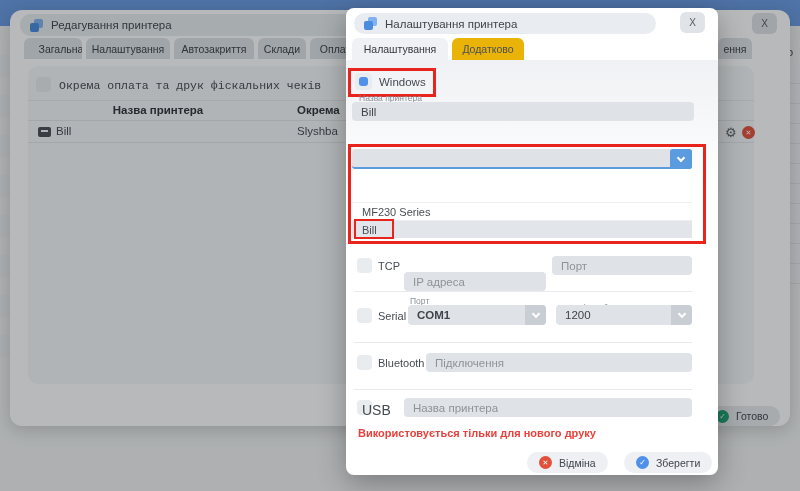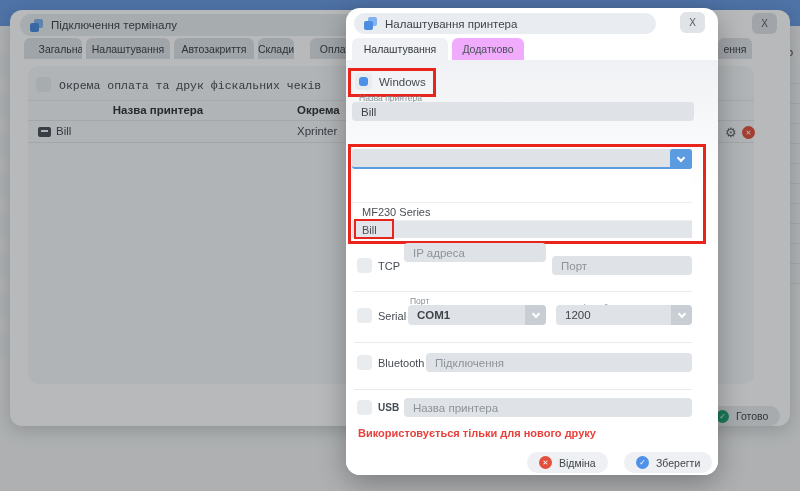--- a/index.html
+++ b/index.html
@@ -52,27 +52,27 @@
   .gear { font-size:13px; color:#5f6569; line-height:1; }
   .btn-pill { background:#e9ebee; border:none; border-radius:11px; display:flex;
     align-items:center; gap:7px; padding:0 12px; font-size:10.5px; color:#3f454b;
     cursor:pointer; font-family:"Liberation Sans",sans-serif; }
 
   
   .overlay { left:0; top:0; width:800px; height:491px; background:rgba(18,22,28,0.30); }
 
   
   .modal { left:346px; top:8px; width:372px; height:467px; background:#ffffff;
-    border-radius:14px; box-shadow:0 8px 28px rgba(0,0,0,0.30); }
+    border-radius:8px; box-shadow:0 8px 28px rgba(0,0,0,0.30); }
   .modal .content { left:0; top:52px; width:372px; height:415px;
     background:linear-gradient(#eff1f4, #ffffff 130px); border-radius:0 0 14px 14px; }
   .mtab { border-radius:6px 6px 0 0; font-size:10.5px; height:22px; display:flex;
     align-items:center; justify-content:center; cursor:pointer; }
   .mtab.active { background:#eff1f4; color:#33383e; }
-  .mtab.idle { background:#f0abfc; color:#4a5056;text-align:right; }
+  .mtab.idle { background:#eab308; color:#4a5056;text-align:right; }
   .field { background:#dfe3e7; border:none; border-radius:4px; font-size:11.5px;
     color:#3f454b; padding:0 9px; font-family:"Liberation Sans",sans-serif; }
   .field::placeholder { color:#8d939a; opacity:1; }
   .minilbl { font-size:8.5px; color:#8a9198; white-space:nowrap; }
   .annot { border:3px solid #e8241d; }
   .selbtn { background:#5b9be0; border-radius:3px; display:flex; align-items:center;
     justify-content:center; cursor:pointer; }
   .chev { width:6px; height:6px; border-right:2px solid #fff; border-bottom:2px solid #fff;
     transform:rotate(45deg); margin-top:-3px; }
   .opt { font-size:11px; color:#4a4f55; padding:0 10px; display:flex; align-items:center;
@@ -112,46 +112,46 @@
   <div class="abs irow" style="top:224px;"><span>i</span></div>
   <div class="abs irow" style="top:244px;"><span>i</span></div>
   <div class="abs irow" style="top:264px;"><span>i</span></div>
 
   <div class="abs dialog">
     <div class="abs pill" style="left:10px;top:4px;width:352px;height:22px;">
       <span class="app-icon">
           <span class="sq1"></span>
           <span class="sq2"></span>
         </span>
-      <span>Підключення терміналу</span>
+      <span>Редагування принтера</span>
     </div>
     <button class="abs xbtn" style="left:742px;top:3px;">X</button>
 
     <div class="abs tab" style="left:14px;top:28px;width:58px;padding-left:16px;">Загальна</div>
     <div class="abs tab" style="left:76px;top:28px;width:84px;">Налаштування</div>
     <div class="abs tab" style="left:164px;top:28px;width:80px;">Автозакриття</div>
-    <div class="abs tab" style="left:248px;top:28px;width:36px;">Склади</div>
+    <div class="abs tab" style="left:248px;top:28px;width:48px;">Склади</div>
     <div class="abs tab" style="left:300px;top:28px;width:94px;">Оплата онлайн</div>
     <div class="abs tab" style="left:708px;top:28px;width:34px;">ення</div>
 
     <div class="abs panel">
 
       <div class="abs cb" style="left:8px;top:11px;width:15px;height:15px;"></div>
       <span class="abs lbl" style="left:31px;top:13px;font-family:Liberation Mono, monospace;">Окрема оплата та друк фіскальних чеків</span>
       <div class="abs divider" style="left:0;top:34px;width:726px;"></div>
 
       <div class="abs th" style="left:0;top:38px;width:260px;text-align:center;">Назва принтера</div>
       <div class="abs th" style="left:269px;top:38px;">Окрема</div>
 
       <div class="abs rowline" style="left:0;top:54px;width:726px;height:23px;"></div>
       <div class="abs printer-icon" style="left:10px;top:61px;">
           <span class="slot"></span>
         </div>
       <span class="abs lbl" style="left:28px;top:59px;">Bill</span>
-      <span class="abs lbl" style="left:269px;top:59px;">Xprinter</span>
+      <span class="abs lbl" style="left:269px;top:59px;">Slyshba</span>
       <span class="abs gear" style="left:697px;top:60px;">⚙</span>
       <div class="abs circle red" style="left:714px;top:60px;width:13px;height:13px;font-size:7px;">
           <span>✕</span>
         </div>
     </div>
 
     <button class="abs btn-pill" style="left:694px;top:396px;height:20px;">
       <span class="circle green" style="width:13px;height:13px;font-size:8px;flex:0 0 13px;">✓</span>
       <span>Готово</span>
     </button>
@@ -188,21 +188,21 @@
     <div class="abs selbtn" style="left:324px;top:141px;width:22px;height:20px;">
       <span class="chev"></span>
     </div>
     <div class="abs opt" style="left:6px;top:161px;width:340px;height:15px;border-top:none;"></div>
     <div class="abs opt" style="left:6px;top:194px;width:340px;height:18px;">MF230 Series</div>
     <div class="abs opt hl" style="left:6px;top:212px;width:340px;height:18px;">Bill</div>
     <div class="abs" style="left:8px;top:211px;width:40px;height:20px;border:2px solid #e8241d;"></div>
 
     <div class="abs cb" style="left:11px;top:250px;width:15px;height:15px;"></div>
     <span class="abs lbl" style="left:32px;top:252px;font-size:11px;">TCP</span>
-    <input class="abs field" style="left: 58px; top: 235px; width: 142px; height: 19px;" placeholder="IP адреса">
+    <input class="abs field" style="left: 58px; top: 264px; width: 142px; height: 19px;" placeholder="IP адреса">
     <input class="abs field" style="left: 206px; top: 248px; width: 140px; height: 19px;" placeholder="Порт">
 
     <div class="abs divider" style="left:8px;top:283px;width:338px;"></div>
 
     <div class="abs cb" style="left:11px;top:300px;width:15px;height:15px;"></div>
     <span class="abs lbl" style="left:32px;top:302px;font-size:11px;">Serial</span>
     <span class="abs minilbl" style="left:64px;top:288px;">Порт</span>
     <div class="abs gsel" style="left:62px;top:297px;width:138px;height:20px;">
       <span class="cap" style="font-weight:bold;">COM1</span>
       <span class="cbox">
@@ -219,21 +219,21 @@
 
     <div class="abs divider" style="left:8px;top:334px;width:338px;"></div>
 
     <div class="abs cb" style="left:11px;top:347px;width:15px;height:15px;"></div>
     <span class="abs lbl" style="left:32px;top:349px;font-size:11px;">Bluetooth</span>
     <input class="abs field" style="left: 80px; top: 345px; width: 266px; height: 19px;" placeholder="Підключення">
 
     <div class="abs divider" style="left:8px;top:381px;width:338px;"></div>
 
     <div class="abs cb" style="left:11px;top:392px;width:15px;height:15px;"></div>
-    <span class="abs lbl" style="left:32px;top:394px;font-size:10px;font-weight:bold;">USB</span>
+    <span class="abs lbl" style="left:16px;top:394px;font-size:14px;">USB</span>
     <input class="abs field" style="left: 58px; top: 390px; width: 288px; height: 19px;" placeholder="Назва принтера">
 
     <span class="abs warn" style="left:12px;top:419px;">Використовується тільки для нового друку</span>
 
     <button class="abs btn-pill" style="left:181px;top:444px;height:21px;background:#eef0f3;">
       <span class="circle red" style="width:13px;height:13px;font-size:7px;flex:0 0 13px;">✕</span>
       <span>Відміна</span>
     </button>
     <button class="abs btn-pill" style="left:278px;top:444px;height:21px;background:#eef0f3;">
       <span class="circle blue" style="width:13px;height:13px;font-size:8px;flex:0 0 13px;">✓</span>

